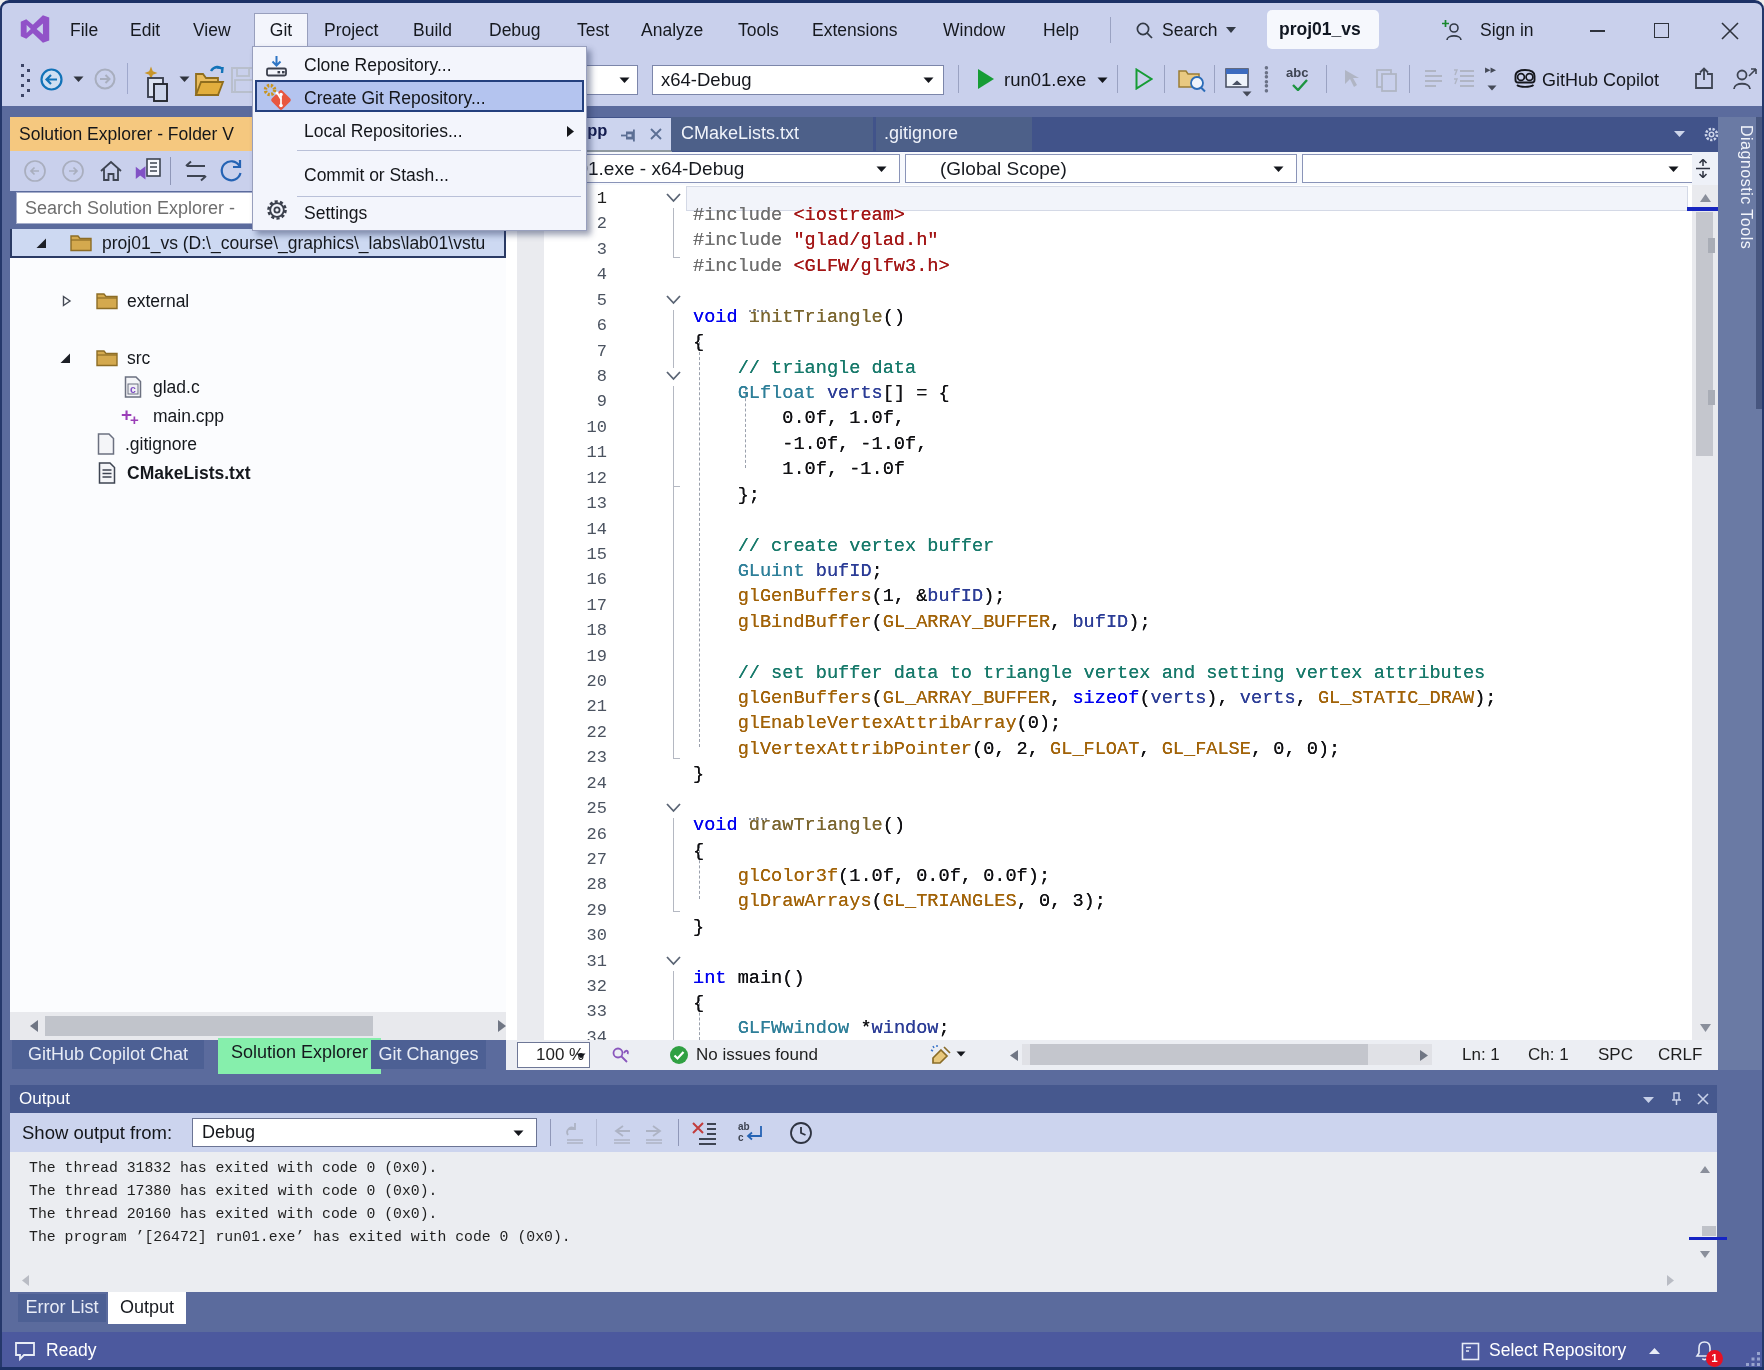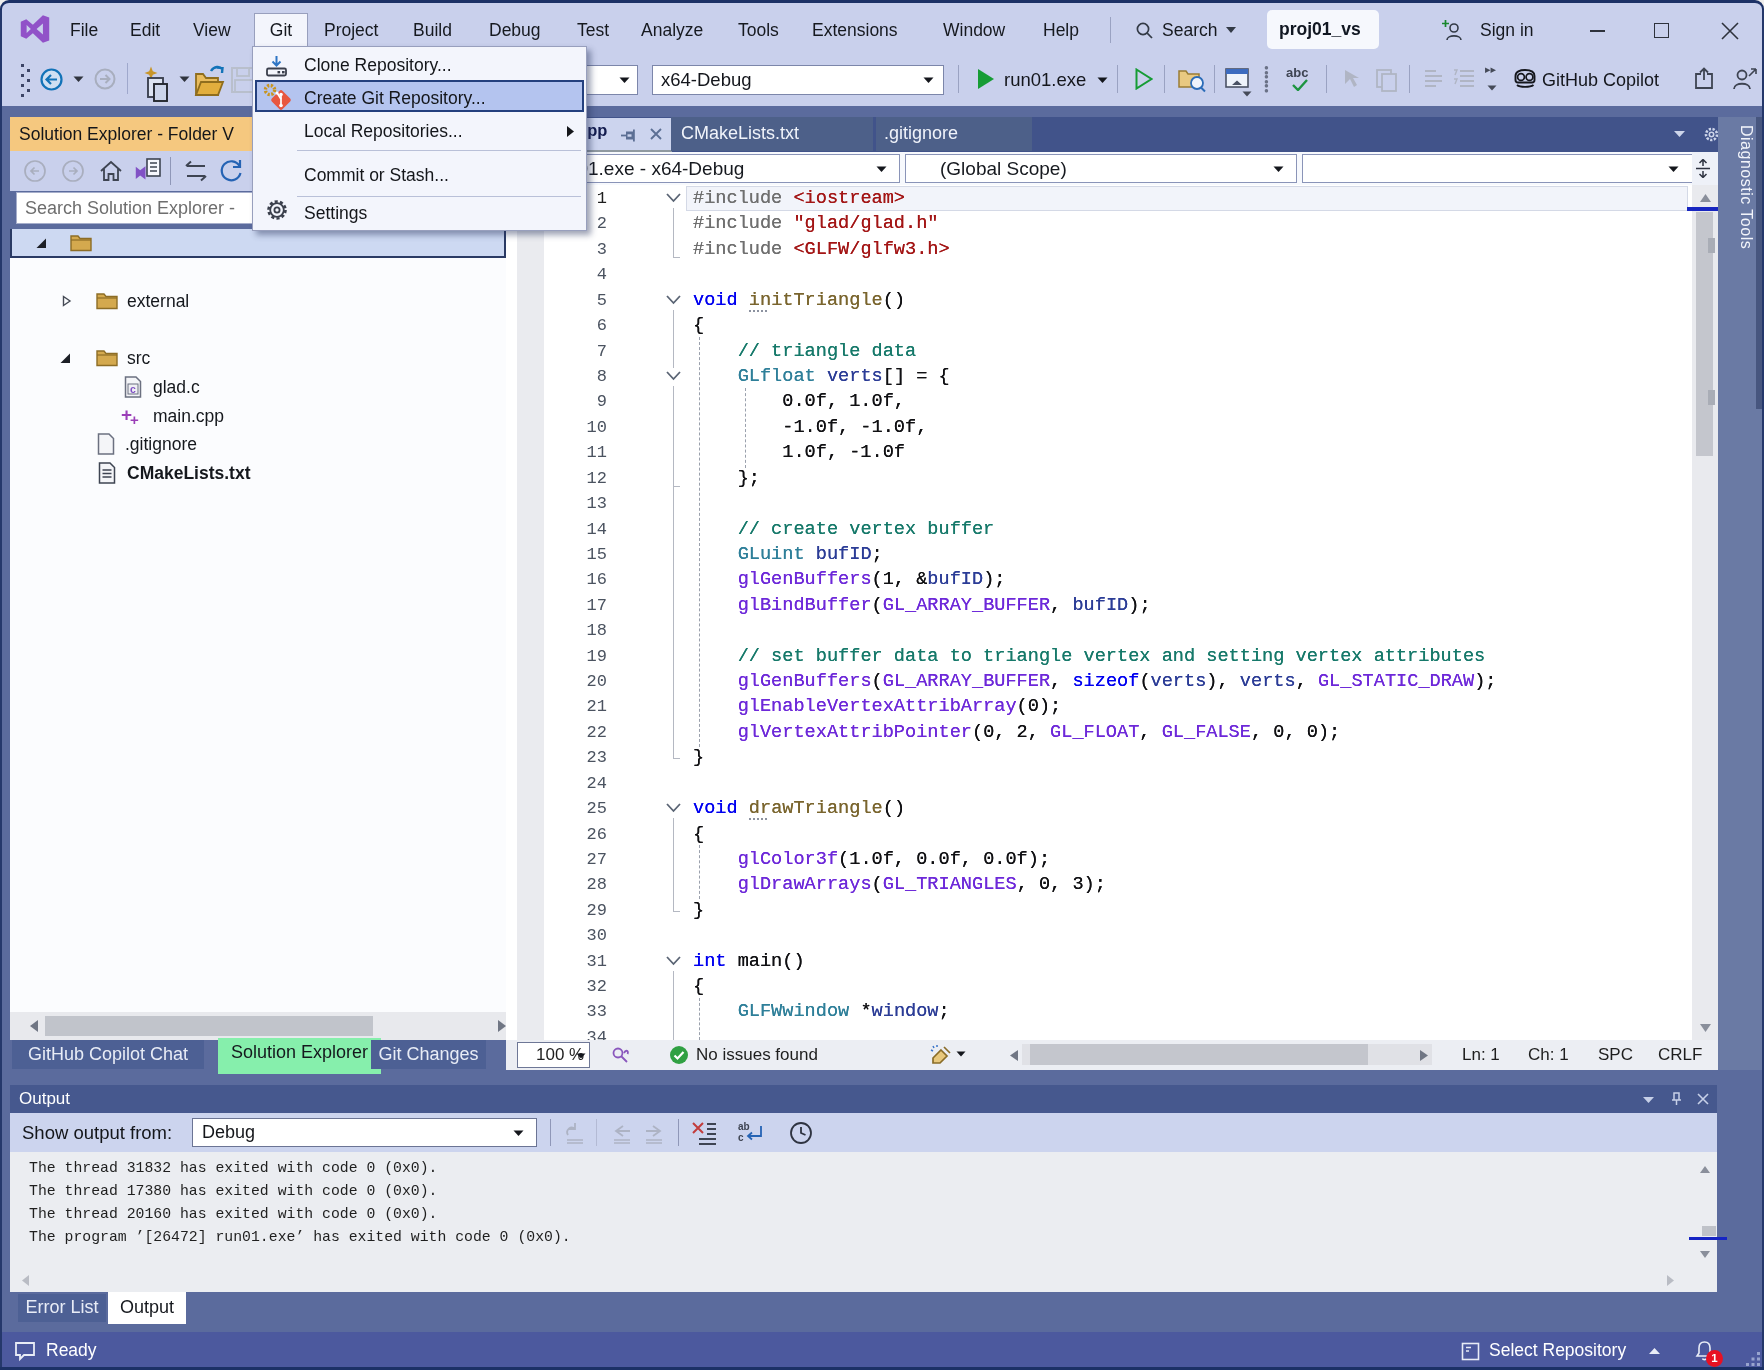--- a/index.html
+++ b/index.html
@@ -25,23 +25,23 @@
   
   .btab { position:absolute; top:1040px; height:29px; line-height:28px; font-size:18px; text-align:center; }
 
   
   #tabstrip { left:506px; top:117px; width:1212px; height:35px; background:#41538a; }
   #navbar { left:506px; top:152px; width:1212px; height:33px; background:#f7f9fd; }
   .combo { position:absolute; background:#fff; border:1px solid #8a94b8; font-size:19px; color:#16191f; }
   #codearea { left:506px; top:185px; width:1212px; height:855px; background:#ffffff; overflow:hidden; }
   #gutter { position:absolute; left:11px; top:0; width:27px; height:855px; background:#eaebef; }
   .lnum { position:absolute; left:34px; width:67px; text-align:right; font-family:"Liberation Mono",monospace; font-size:17px; color:#4b5360; height:25.42px; line-height:25.42px; }
-  .cline { position:absolute; left:187px; white-space:pre; font-family:"Liberation Mono",monospace; font-size:18.6px; line-height:25.42px; height:17px; color:#101013; text-shadow:0 0 0.5px; }
+  .cline { position:absolute; left:187px; white-space:pre; font-family:"Liberation Mono",monospace; font-size:18.6px; line-height:25.42px; height:17px; color:#101013; text-shadow:0 0 0.5px;margin-top:17px; }
   .kw { color:#0000f0; } .pp { color:#6f6f6f; } .str { color:#a31515; } .cm { color:#16796a; }
-  .ty { color:#2e7f99; } .vr { color:#2b3c96; } .mc { color:#6d28d9; } .fn { color:#7a652e; }
+  .ty { color:#2e7f99; } .vr { color:#2b3c96; } .mc { color:#a16207; } .fn { color:#7a652e; }
   #edstatus { left:506px; top:1040px; width:1212px; height:30px; background:#eceef3; font-size:17px; }
 
   
   #diag { left:1718px; top:117px; width:46px; height:953px; background:#6a7aa4; }
 
   
   #out-title { left:10px; top:1085px; width:1707px; height:28px; background:#46588e; color:#fff; font-size:17px; line-height:28px; }
   #out-toolbar { left:10px; top:1113px; width:1707px; height:39px; background:#ccd4ee; }
   #out-content { left:10px; top:1152px; width:1707px; height:140px; background:#ebedf1; }
   .oline { position:absolute; left:19px; font-family:"Liberation Mono",monospace; font-size:14.8px; color:#1f1f1f; white-space:pre; }
@@ -267,20 +267,21 @@
   <div class="abs" id="sep-search">Search Solution Explorer -</div>
   <div class="abs" id="sep-tree">
     <div class="trow" style="top:-2px;height:31px;background:#cdd9f2;border:2px solid #2a3a64;box-sizing:border-box">
       <svg class="abs" style="left:24px;top:9px" width="11" height="11" viewBox="0 0 11 11">
         <path d="M10 0.5 L10 10 L0.5 10 Z" fill="#1c1f26"></path>
       </svg>
       <svg class="abs" style="left:58px;top:4px" width="22" height="19" viewBox="0 0 22 19">
         <path d="M1 3 L1 17.5 L21 17.5 L21 5.5 L10 5.5 L8 3 Z" fill="#d4a94e" stroke="#8d6d26" stroke-width="1.4"></path>
         <path d="M1 7 L21 7" stroke="#8d6d26" stroke-width="1.2"></path>
       </svg>
+      <span style="position:absolute;left:90px">proj01_vs (D:\_course\_graphics\_labs\lab01\vstu</span>
     </div>
     <div class="trow" style="top:58px">
       <svg class="abs" style="left:52px;top:8px" width="10" height="12" viewBox="0 0 10 12">
         <path d="M1.5 1.5 L8 6 L1.5 10.5 Z" fill="none" stroke="#454a55" stroke-width="1.4"></path>
       </svg>
       <svg class="abs" style="left:86px;top:4px" width="22" height="19" viewBox="0 0 22 19">
         <path d="M1 3 L1 17.5 L21 17.5 L21 5.5 L10 5.5 L8 3 Z" fill="#d4a94e" stroke="#8d6d26" stroke-width="1.4"></path>
         <path d="M1 7 L21 7" stroke="#8d6d26" stroke-width="1.2"></path>
       </svg>
       <span style="position:absolute;left:117px">external</span>

